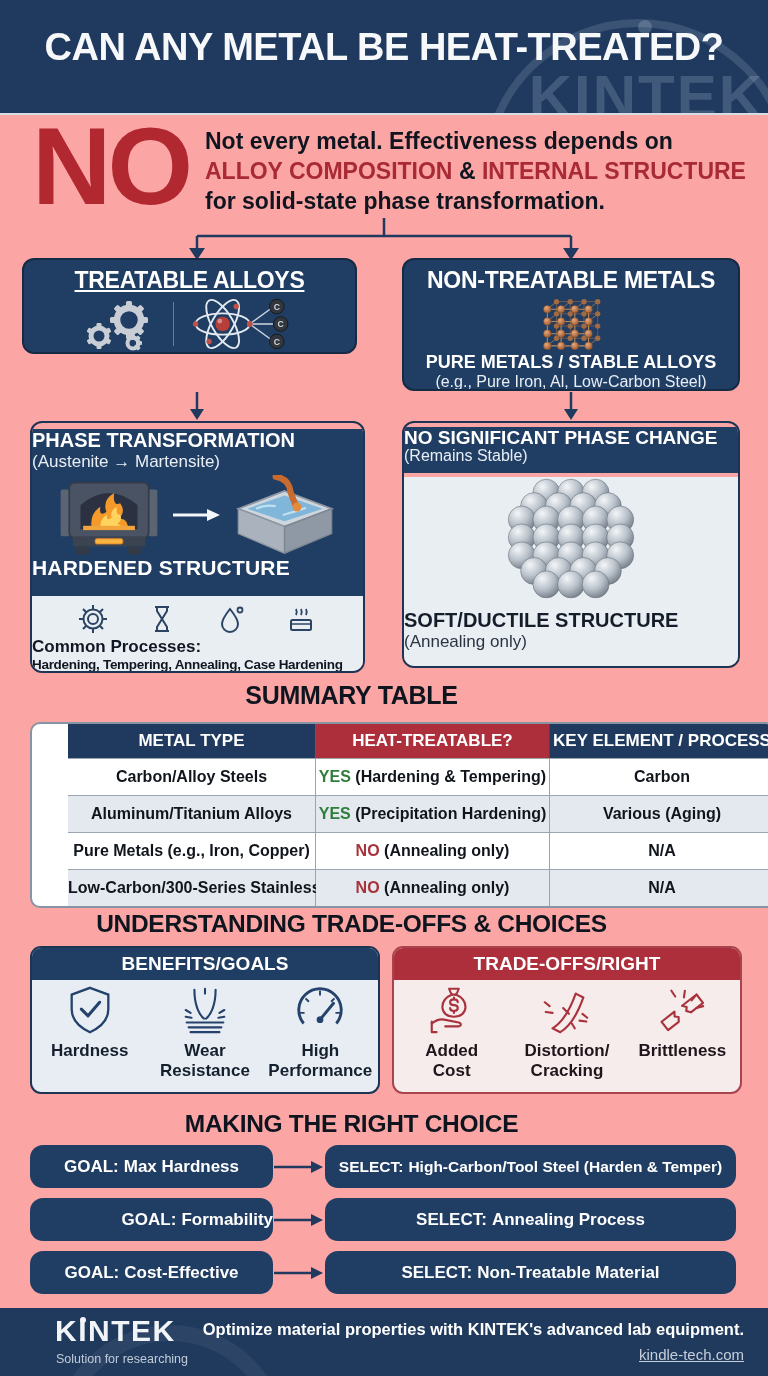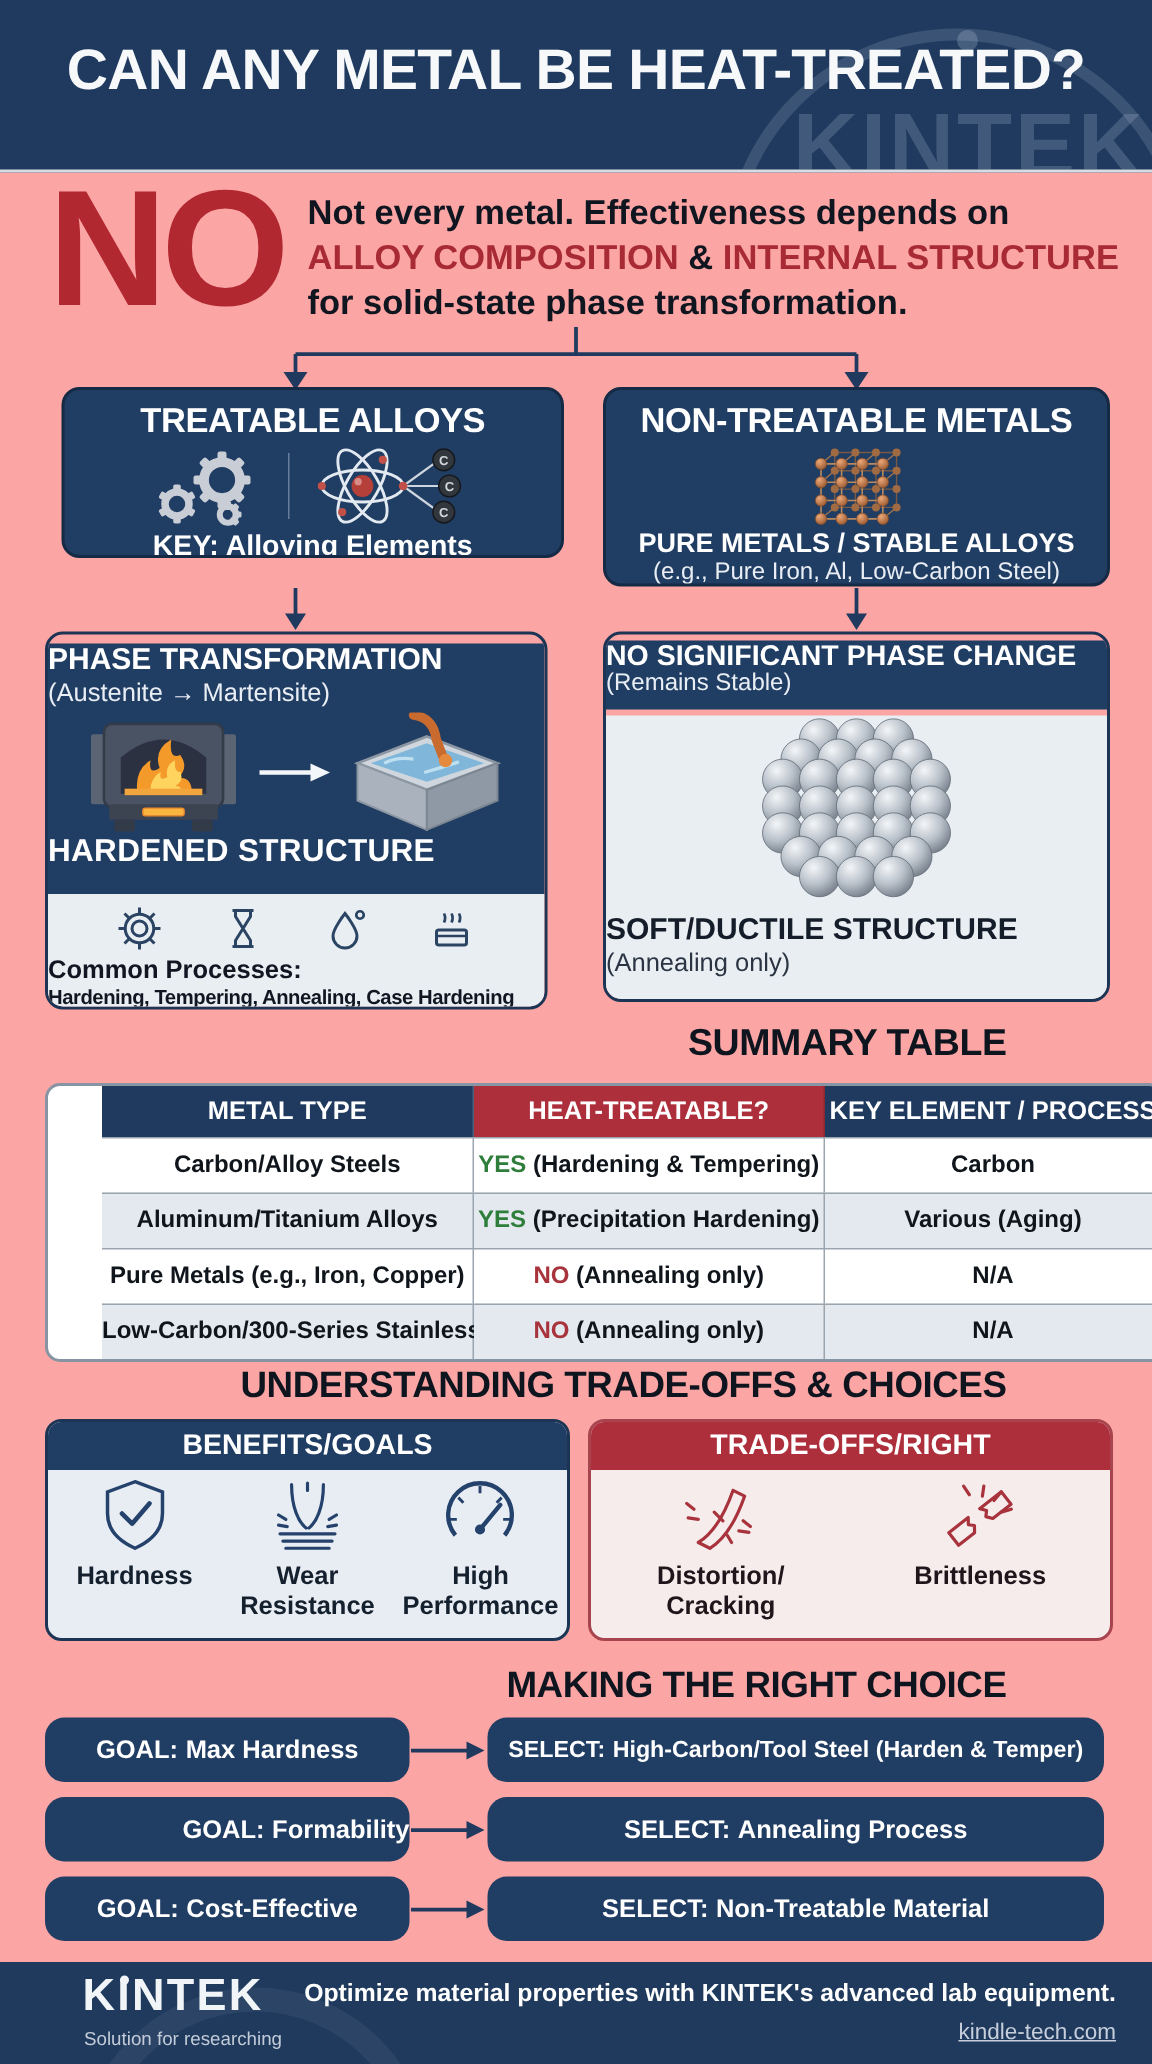--- a/index.html
+++ b/index.html
@@ -34,21 +34,21 @@
   .ptitle{font-size:20px;font-weight:800;margin-top:6px;}
   .psub{font-size:17px;font-weight:400;color:#e9eef5;}
   .result{font-size:21px;font-weight:800;letter-spacing:0.2px;}
   .imgrow{display:flex;justify-content:center;align-items:center;gap:8px;margin-top:2px;}
   .procrow{display:flex;justify-content:space-around;align-items:center;padding:7px 26px 0 26px;}
   .proclabel{font-size:17px;font-weight:800;margin-top:2px;color:#101722;}
   .proclist{font-size:13.5px;font-weight:700;letter-spacing:-0.3px;white-space:nowrap;color:#101722;}
   .dresult{font-size:20px;font-weight:800;color:#141d29;}
   .dnote{font-size:17px;color:#2a3442;}
   
-  .sec-title{position:absolute;left:0;width:671px;text-align:right;font-size:25px;font-weight:800;
+  .sec-title{position:absolute;left:16px;width:671px;text-align:center;font-size:25px;font-weight:800;
              color:#0e151e;letter-spacing:-0.3px;}
   
   .tbl{position:absolute;left:30px;top:722px;width:706px;border:2px solid#8694a3;border-radius:10px;
        overflow:hidden;display:grid;grid-template-columns:248px 234px 224px;background:#fff;padding-left:36px;}
   .th{height:34px;line-height:34px;text-align:center;font-size:17px;font-weight:800;color:#fff;
       background:#1f3a5e;border-right:1px solid #49607e;}
   .th.red{background:#ae2f3c;border-right:1px solid #8d2731;}
   .th:nth-child(3){border-right:none;}
   .td{height:36px;line-height:36px;text-align:center;font-size:16px;font-weight:600;color:#10151c;
       border-right:1px solid #9aa5b0;border-top:1px solid #9aa5b0;white-space:nowrap;}
@@ -104,21 +104,21 @@
     <div><span class="hl">ALLOY COMPOSITION</span> <span>&amp;</span> <span class="hl">INTERNAL STRUCTURE</span></div>
     <div>for solid-state phase transformation.</div>
   </div>
 
   <svg class="abs" style="left:0;top:216px;" width="768" height="46">
     <path d="M384 2 V20 M197 20 H571 M197 20 V33 M571 20 V33" stroke="#1f3a5e" stroke-width="2.5" fill="none"></path>
     <polygon points="189,32 205,32 197,44" fill="#1f3a5e"></polygon>
     <polygon points="563,32 579,32 571,44" fill="#1f3a5e"></polygon>
   </svg>
 
-  <div class="nbox" style="left:41px;top:258px;width:335px;height:114px;">
+  <div class="nbox" style="left:22px;top:258px;width:335px;height:96px;text-decoration:underline;">
     <div class="btitle">TREATABLE ALLOYS</div>
     <div class="iconrow">
       <svg width="80" height="56" viewBox="0 0 80 56">
         <g fill="#c9ced6">
           <rect x="45" y="5" width="6" height="8" rx="1.5"></rect>
             <rect x="45" y="5" width="6" height="8" rx="1.5" transform="rotate(45 48 24)"></rect>
             <rect x="45" y="5" width="6" height="8" rx="1.5" transform="rotate(90 48 24)"></rect>
             <rect x="45" y="5" width="6" height="8" rx="1.5" transform="rotate(135 48 24)"></rect>
             <rect x="45" y="5" width="6" height="8" rx="1.5" transform="rotate(180 48 24)"></rect>
             <rect x="45" y="5" width="6" height="8" rx="1.5" transform="rotate(225 48 24)"></rect>
@@ -404,20 +404,33 @@
 Performance</div>
       </div>
     </div>
   </div>
 
   <div class="panel p-red" style="left:392px;top:946px;width:350px;height:148px;">
     <div class="panel-hdr">TRADE-OFFS/RIGHT</div>
     <div class="panel-body">
       <div class="titem">
         <svg width="54" height="56" viewBox="0 0 56 56">
+          <g fill="none" stroke="#a8333c" stroke-width="2.2" stroke-linecap="round" stroke-linejoin="round">
+            <path d="M25 6 h10 M25 6 c1 3 2 5 3 6 M35 6 c-1 3 -2 5 -3 6"></path>
+            <path d="M28 12 h4 c7 3 10 8 10 13 c0 6 -5 10 -12 10 s-12 -4 -12 -10 c0 -5 3 -10 10 -13 Z"></path>
+            <path d="M34 20 c0 -2 -2 -3 -4 -3 s-4 1 -4 3 s2 3 4 3 s4 1 4 3 s-2 3 -4 3 s-4 -1 -4 -3 M30 15 v2 M30 29 v2"></path>
+            <path d="M7 42 c5 -4 9 -5 13 -4 l15 3 c3 1 3 4 -1 4 h-13"></path>
+            <path d="M7 40 v11 M7 51 h5"></path>
+          </g>
+        </svg>
+        <div class="ti-label">Added
+Cost</div>
+      </div>
+      <div class="titem">
+        <svg width="54" height="56" viewBox="0 0 56 56">
           <g fill="none" stroke="#a8333c" stroke-width="2.2" stroke-linecap="round">
             <path d="M13 47 C23 41 31 28 37 11 M21 51 C31 45 39 32 45 15 M13 47 L21 51 M37 11 L45 15"></path>
             <path d="M24 26 l6 6 M10 24 l-5 -4 M13 31 l-7 -1 M44 32 l5 4 M41 39 l7 1 M33 42 l3 5"></path>
           </g>
         </svg>
         <div class="ti-label">Distortion/
 Cracking</div>
       </div>
       <div class="titem">
         <svg width="54" height="56" viewBox="0 0 56 56">

